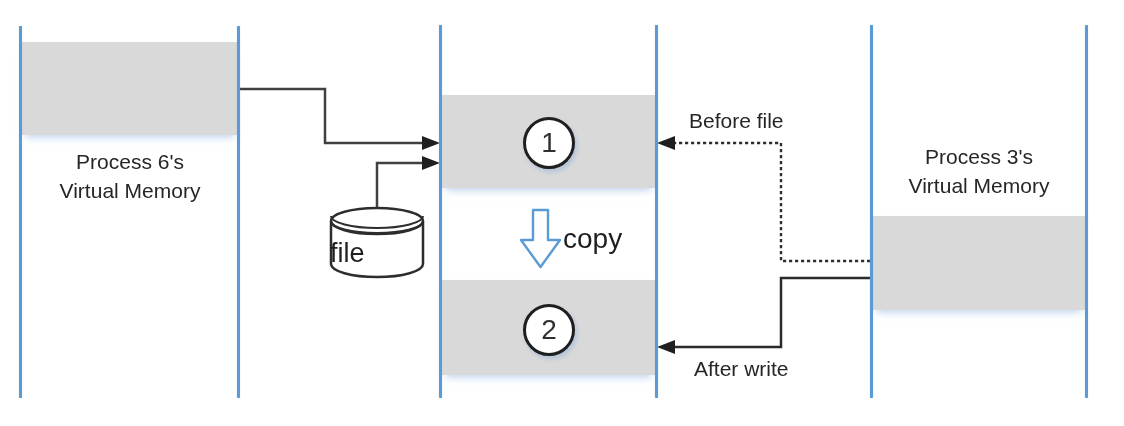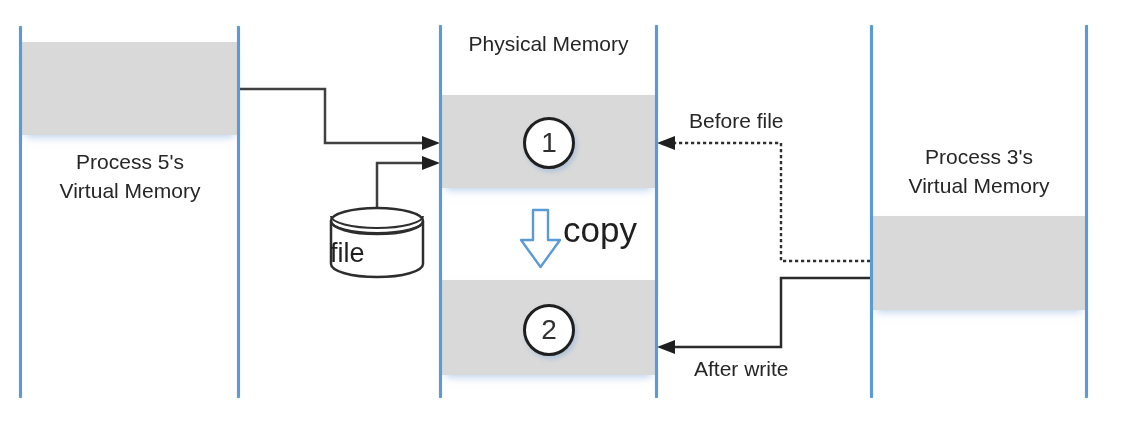--- a/index.html
+++ b/index.html
@@ -56,22 +56,22 @@
   }
   .file-lbl{
     position:absolute;
     left:330px;top:237px;width:94px;
     text-align:left;
     font-size:27px;line-height:32px;
     color:#1f1f1f;z-index:4;
   }
   .copy-lbl{
     position:absolute;
-    left:563px;top:214px;
-    font-size:35px;line-height:32px;
+    left:563px;top:223px;
+    font-size:28px;line-height:32px;
     color:#1f1f1f;z-index:4;
   }
 </style>
 </head>
 <body>
 
 <div class="canvas">
 
   <div class="block" style="left:22px;top:42px;width:216px;height:93px;"></div>
   <div class="block" style="left:442px;top:95px;width:213px;height:93px;"></div>
@@ -113,25 +113,24 @@
   </svg>
 
   <div class="vline" style="left:19px;top:26px;height:372px;"></div>
   <div class="vline" style="left:237px;top:26px;height:372px;"></div>
   <div class="vline" style="left:439px;top:25px;height:373px;"></div>
   <div class="vline" style="left:655px;top:25px;height:373px;"></div>
   <div class="vline" style="left:870px;top:25px;height:373px;"></div>
   <div class="vline" style="left:1085px;top:25px;height:373px;"></div>
 
   <div class="lbl center" style="left:22px;top:147px;width:216px;">
-    <div>Process 5's</div>
+    <div>Process 6's</div>
     <div>Virtual Memory</div>
   </div>
 
-  <div class="lbl center" style="left:442px;top:29px;width:213px;">Physical Memory</div>
 
   <div class="lbl center" style="left:873px;top:142px;width:212px;">
     <div>Process 3's</div>
     <div>Virtual Memory</div>
   </div>
 
   <div class="lbl" style="left:689px;top:106px;">Before file</div>
   <div class="lbl" style="left:694px;top:354px;">After write</div>
   <div class="copy-lbl">copy</div>
   <div class="file-lbl">file</div>

